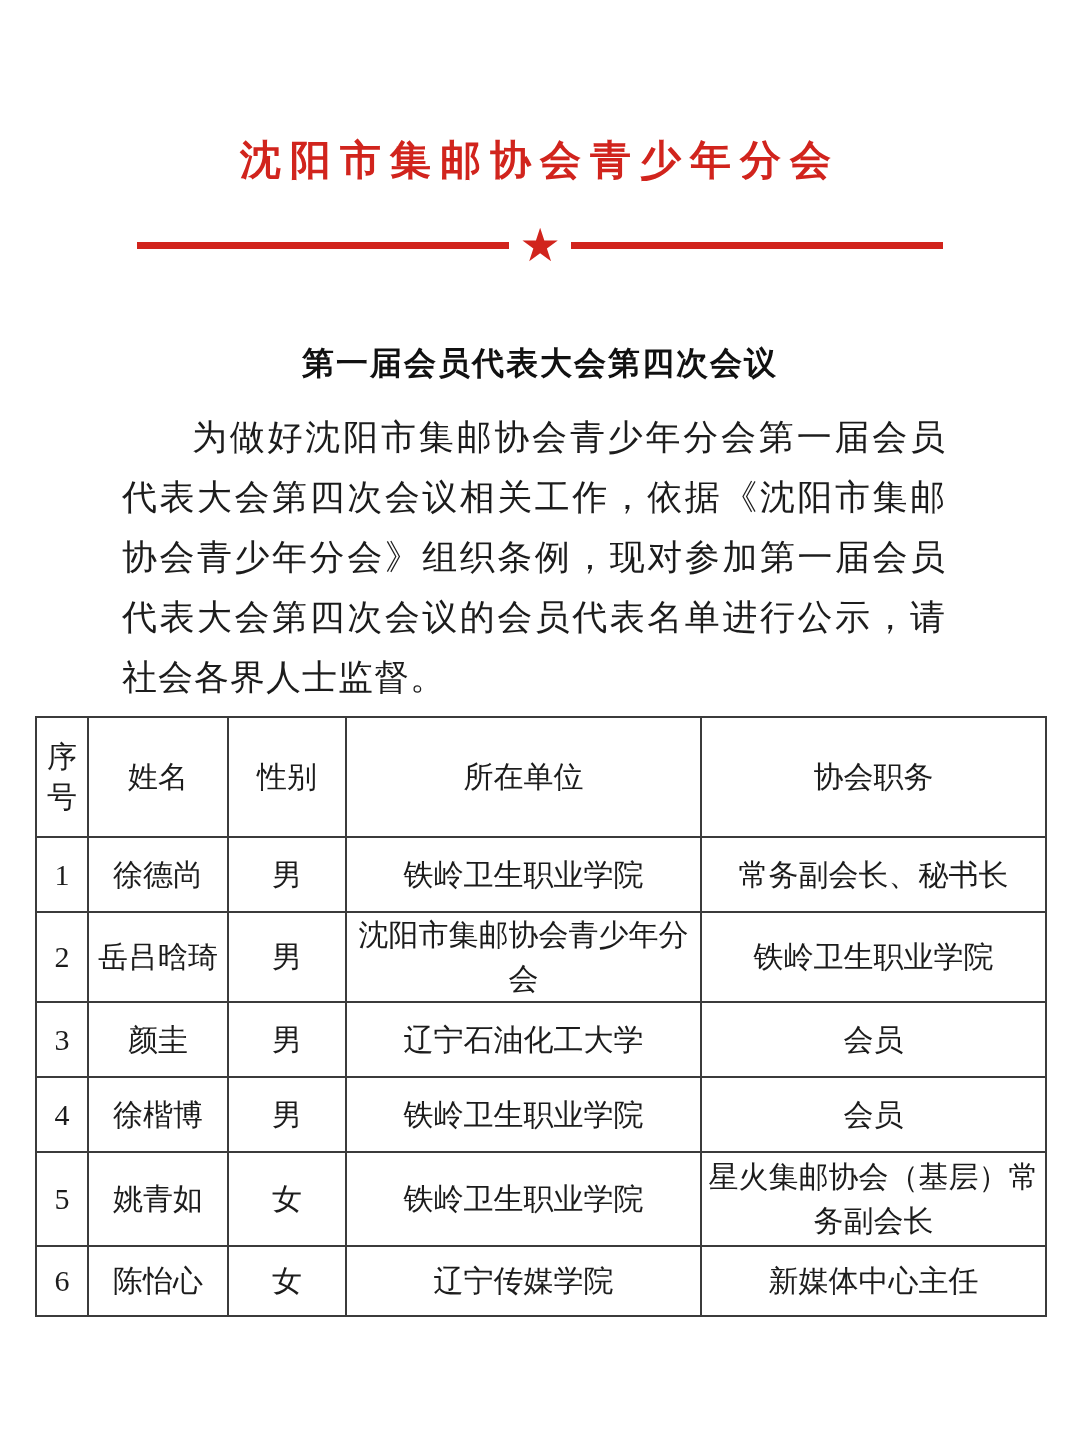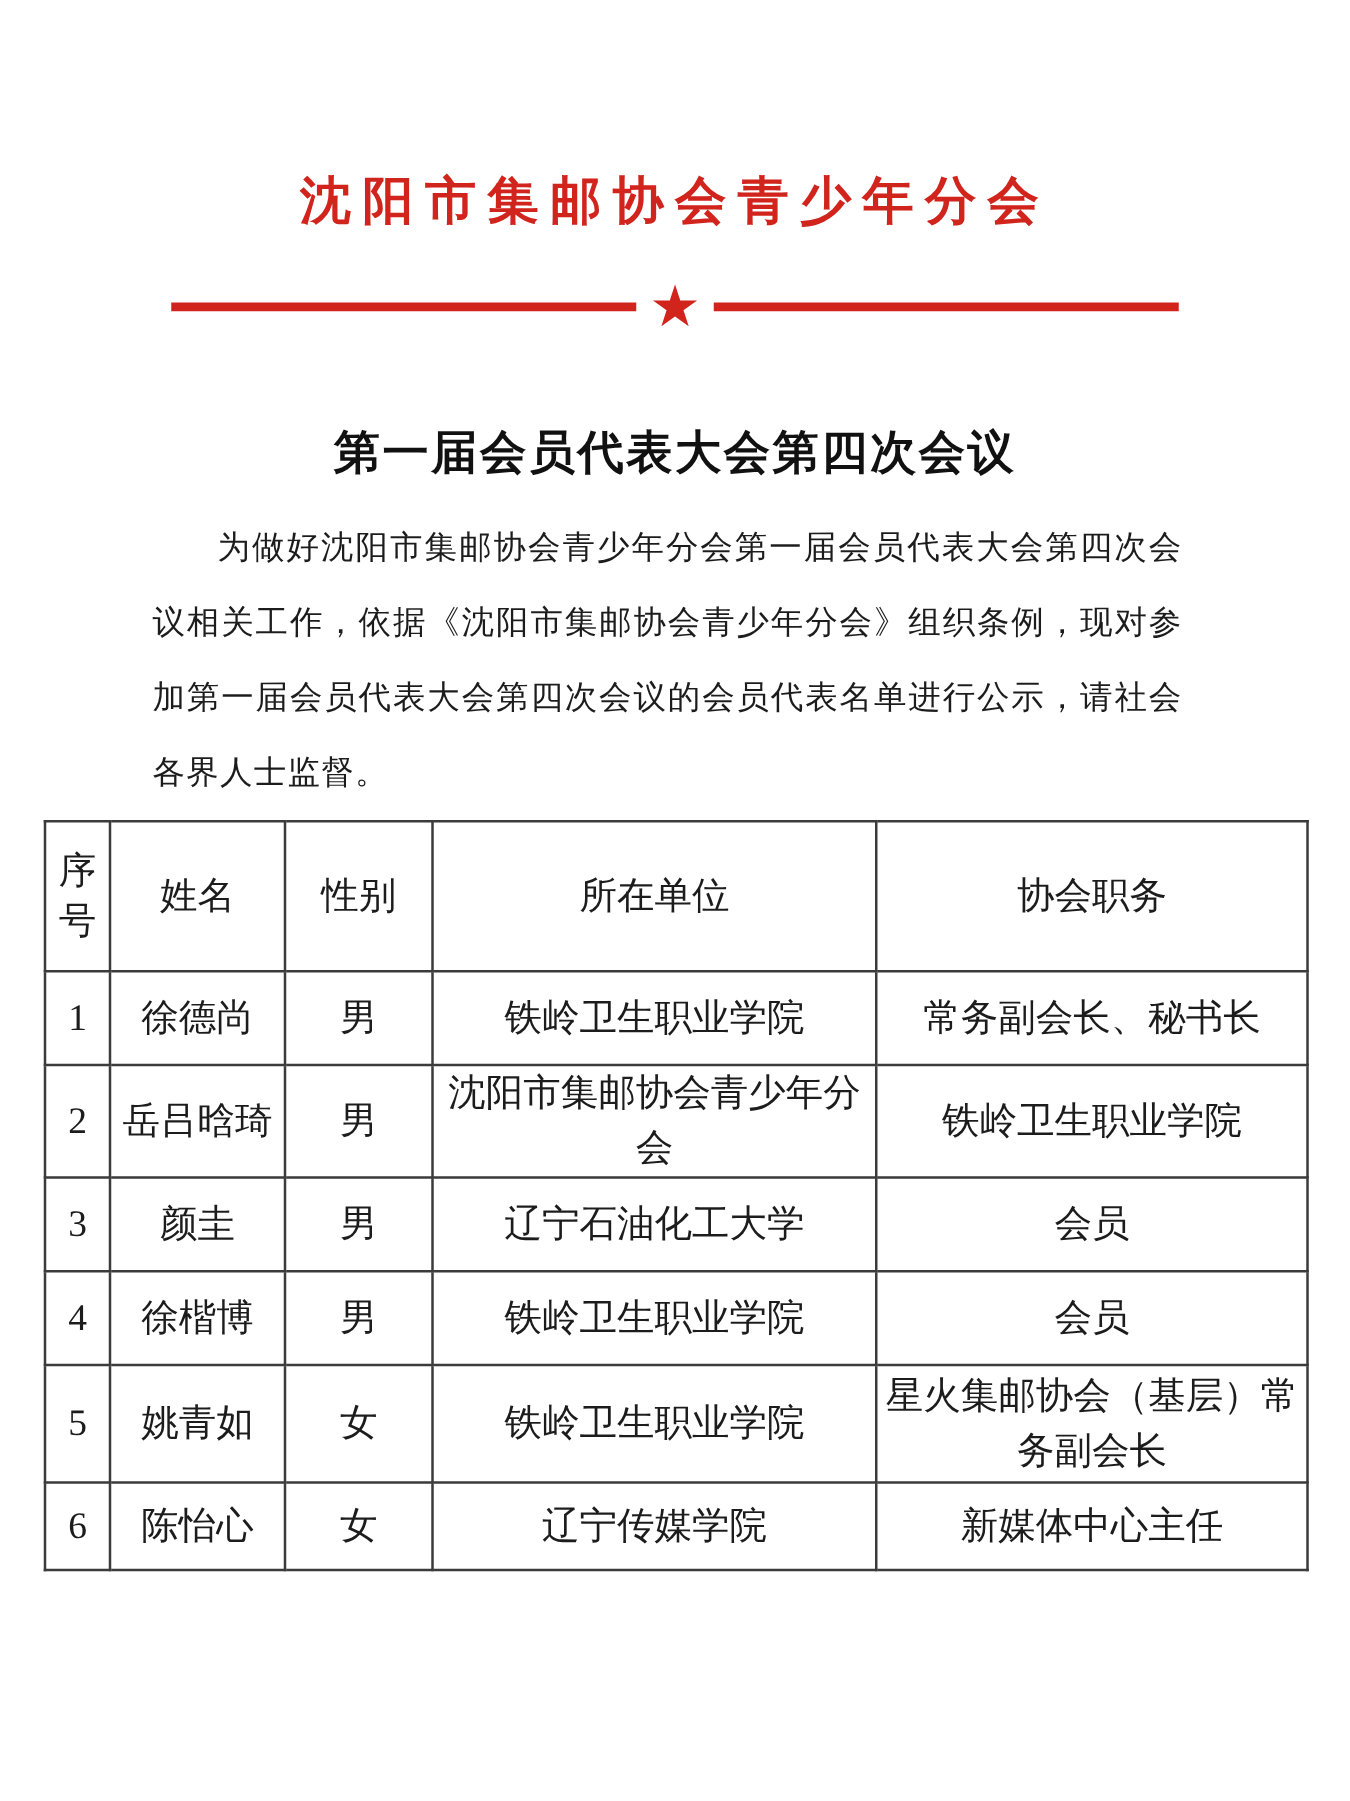--- a/index.html
+++ b/index.html
@@ -46,31 +46,31 @@
     font-size:46px;
     line-height:46px;
     margin:0 10px;
     font-family:"DejaVu Sans",sans-serif;
   }
 
   
   .subtitle{
     margin-top:64px;
     text-align:center;
-    font-size:37px;
+    font-size:32px;
     font-weight:bold;
     line-height:62px;
     color:#111;
     letter-spacing:2px;
   }
 
   
   .intro{
     margin:14px 134px 0 122px;
-    font-size:26px;
+    font-size:35px;
     line-height:60px;
     text-align:justify;
     text-indent:2em;
     letter-spacing:1px;
   }
 
   
   table.roster{
     margin:8px 0 0 35px;
     width:1010px;

